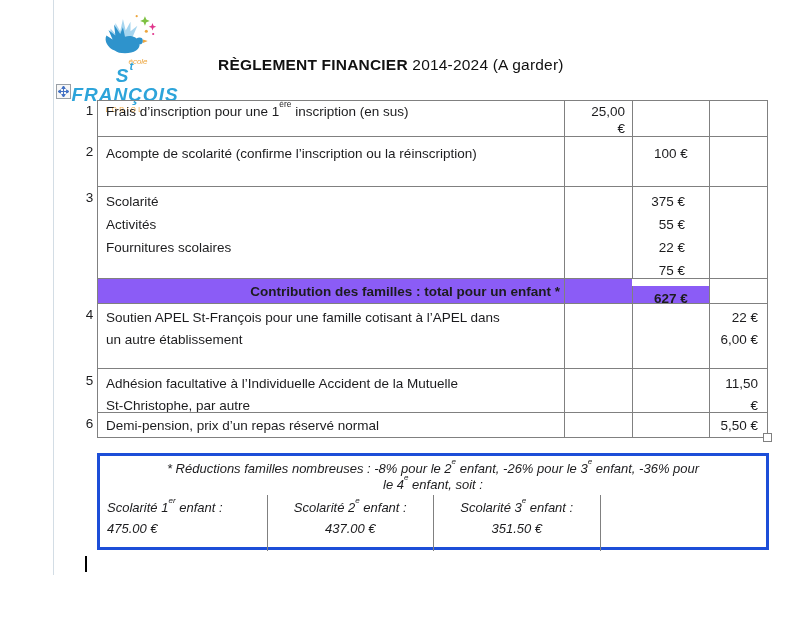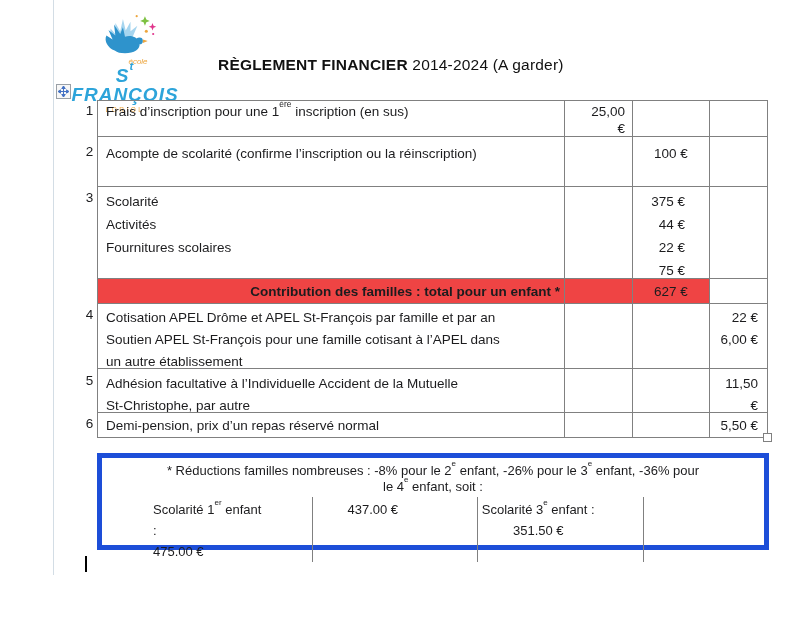--- a/index.html
+++ b/index.html
@@ -31,44 +31,44 @@
         border-bottom:1px solid #808080;box-sizing:border-box;font-size:13.5px;}
   .mrow:last-child{border-bottom:none;}
   .cell{box-sizing:border-box;overflow:hidden;}
   .cell.ca,.cell.cb,.cell.cc{border-left:1px solid #808080;}
   .cell.desc{padding-left:8px;text-align:left;}
   .cell.ca{text-align:right;padding-right:7px;}
   .cell.cb{text-align:right;padding-right:24px;}
   .cell.cb.center{text-align:center;padding-right:0;}
   .cell.cc{text-align:right;padding-right:9px;}
   .rownum{position:absolute;left:-15px;width:13px;text-align:center;font-size:13.5px;}
-  .shaded .desc,.shaded .ca,.shaded .cb{background:#ef4444;}
+  .shaded .desc,.shaded .ca,.shaded .cb{background:#8b5cf6;}
   .shaded .desc{font-weight:bold;text-align:right;padding-right:4px;}
-  .shaded .cb{font-weight:normal;text-align:center;padding-right:0;}
+  .shaded .cb{font-weight:bold;text-align:center;padding-right:0;margin-top:7px;}
   
   .row-0{height:36px;} .row-0 .cell{padding-top:2px;line-height:17px;}
   .row-1{height:50px;} .row-1 .cell{padding-top:7px;line-height:20px;}
   .row-2{height:92px;} .row-2 .cell{padding-top:3px;line-height:23px;}
   .row-3{height:25px;} .row-3 .cell{padding-top:3px;line-height:19px;}
   .row-4{height:65px;} .row-4 .cell{padding-top:3px;line-height:22px;}
   .row-5{height:44px;} .row-5 .cell{padding-top:4px;line-height:22px;}
   .row-6{height:24px;} .row-6 .cell{padding-top:3px;line-height:19px;}
   .row-0 .rownum{top:2px;} .row-1 .rownum{top:7px;} .row-2 .rownum{top:3px;}
   .row-4 .rownum{top:3px;} .row-5 .rownum{top:4px;} .row-6 .rownum{top:3px;}
   sup{font-size:62%;line-height:0;position:relative;top:-0.4em;}
 
   
   #resize-handle{left:763px;top:433px;width:7px;height:7px;background:#fff;border:1px solid #808080;}
 
   
-  #notes-table{left:97px;top:453px;width:672px;height:97px;border:5px solid #1d4ed8;
-               box-sizing:border-box;font-size:13px;}
+  #notes-table{left:97px;top:453px;width:672px;height:97px;border:3px solid #1d4ed8;
+               box-sizing:border-box;font-style:italic;font-size:13px;}
   #notes-header{height:39px;text-align:center;padding-top:5px;line-height:16px;box-sizing:border-box;}
   #notes-cols{display:grid;grid-template-columns:repeat(4,1fr);height:56px;}
-  .ncell{box-sizing:border-box;padding-top:2px;line-height:21px;text-align:center;margin-left:44px;}
+  .ncell{box-sizing:border-box;padding-top:2px;line-height:21px;text-align:center;}
   .ncell + .ncell{border-left:1px solid #808080;}
   .ncell.left{text-align:left;padding-left:7px;}
 
   
   #text-cursor{left:85px;top:556px;width:2px;height:16px;background:#000;}
 </style>
 </head>
 <body>
 
 <div id="margin-line" class="abs"></div>
@@ -138,40 +138,39 @@
     <div class="mrow row-2">
       <div class="rownum">3</div>
       <div class="cell desc">
         <div class="line"><span>Scolarité</span></div>
         <div class="line"><span>Activités</span></div>
         <div class="line"><span>Fournitures scolaires</span></div>
       </div>
       <div class="cell ca"></div>
       <div class="cell cb">
         <div class="line">375 €</div>
-        <div class="line">44 €</div>
+        <div class="line">55 €</div>
         <div class="line">22 €</div>
         <div class="line">75 €</div>
       </div>
       <div class="cell cc"></div>
     </div>
     <div class="mrow row-3 shaded">
       <div class="cell desc">
         <div class="line">Contribution des familles : total pour un enfant *</div>
       </div>
       <div class="cell ca"></div>
       <div class="cell cb center">
         <div class="line">627 €</div>
       </div>
       <div class="cell cc"></div>
     </div>
     <div class="mrow row-4">
       <div class="rownum">4</div>
       <div class="cell desc">
-        <div class="line"><span>Cotisation APEL Drôme et APEL St-François par famille et par an</span></div>
         <div class="line"><span>Soutien APEL St-François pour une famille cotisant à l’APEL dans</span></div>
         <div class="line"><span>un autre établissement</span></div>
       </div>
       <div class="cell ca"></div>
       <div class="cell cb"></div>
       <div class="cell cc">
         <div class="line">22 €</div>
         <div class="line">6,00 €</div>
       </div>
     </div>
@@ -206,20 +205,21 @@
   <div id="notes-header">
       <div class="line"><span>* Réductions familles nombreuses : -8% pour le 2</span><sup>e</sup><span> enfant, -26% pour le 3</span><sup>e</sup><span> enfant, -36% pour</span></div>
       <div class="line"><span>le 4</span><sup>e</sup><span> enfant, soit :</span></div>
     </div>
   <div id="notes-cols">
       <div class="ncell left">
         <div class="line"><span>Scolarité 1</span><sup>er</sup><span> enfant :</span></div>
         <div class="line">475.00 €</div>
       </div>
       <div class="ncell">
+        <div class="line"><span>Scolarité 2</span><sup>e</sup><span> enfant :</span></div>
         <div class="line">437.00 €</div>
       </div>
       <div class="ncell">
         <div class="line"><span>Scolarité 3</span><sup>e</sup><span> enfant :</span></div>
         <div class="line">351.50 €</div>
       </div>
       <div class="ncell">
       </div>
     </div>
 </div>

